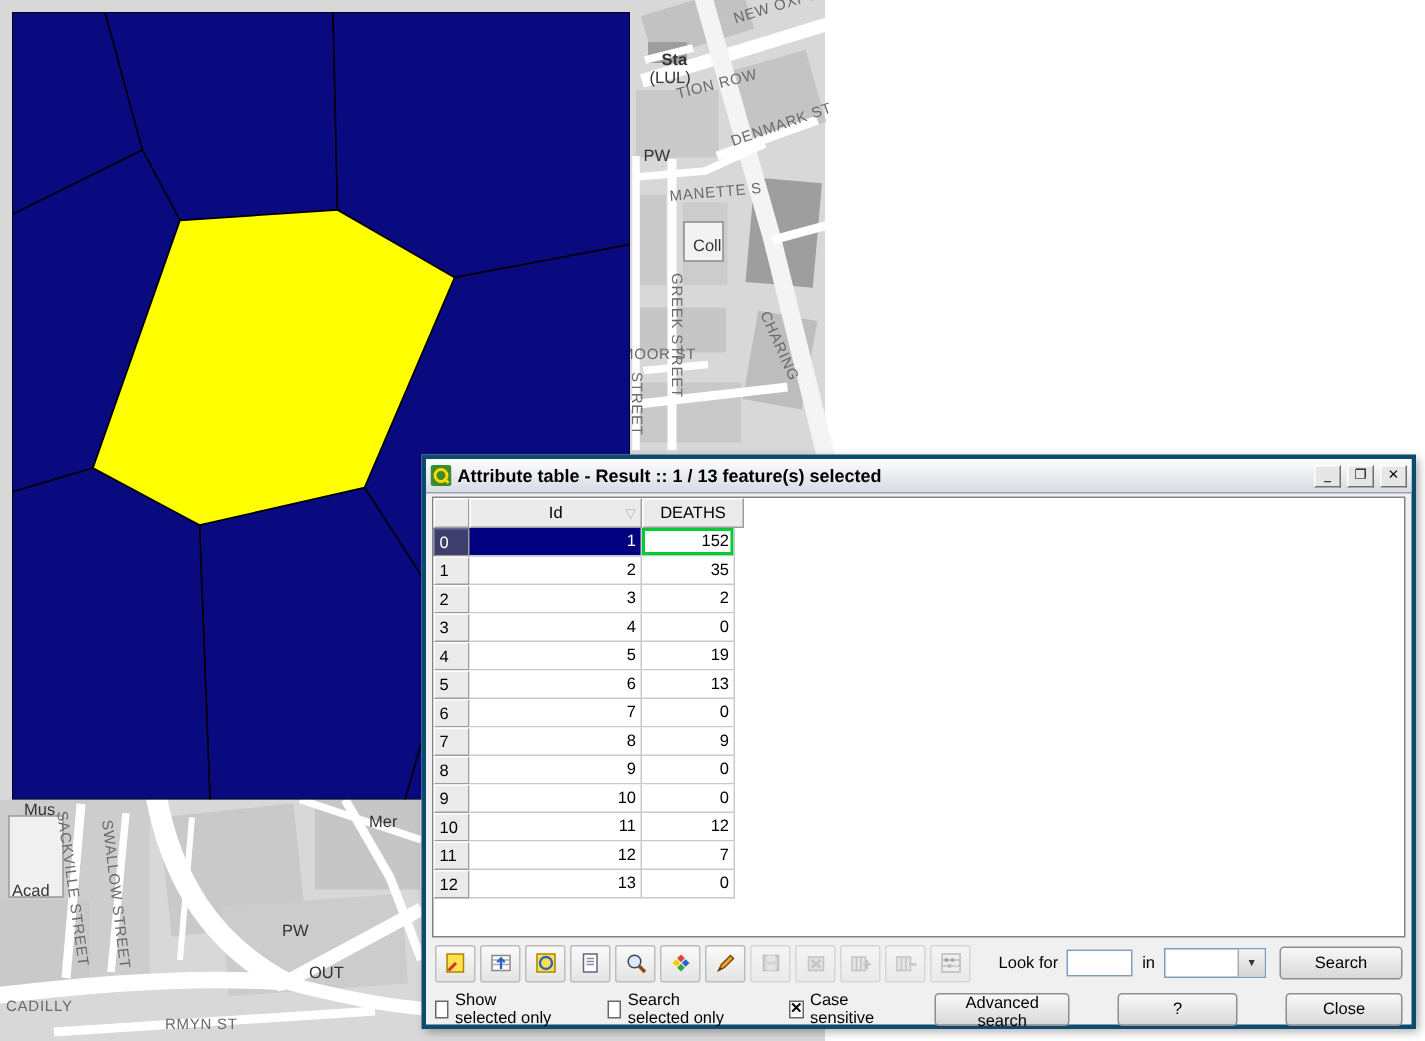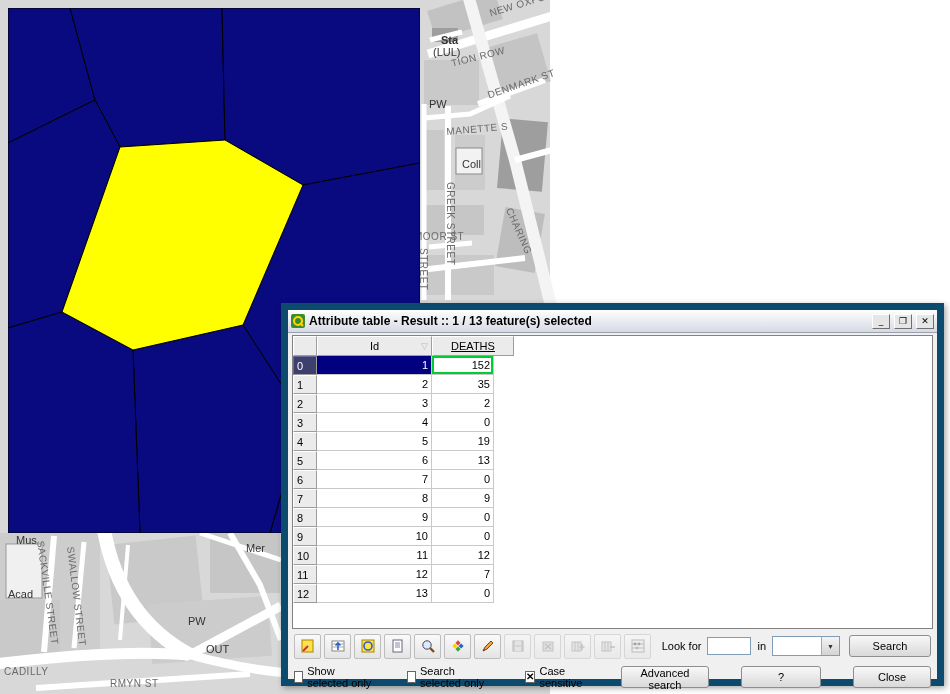--- a/index.html
+++ b/index.html
@@ -10,42 +10,42 @@
   #basemap{position:absolute;left:0;top:0;z-index:0;}
   .map-label{position:absolute;z-index:1;font-size:10px;color:#6a6a6a;white-space:nowrap;
              transform-origin:0 0;letter-spacing:.5px;}
   .lbl-dark{color:#333;font-size:11px;letter-spacing:0;}
 
   
   #voronoi{position:absolute;left:8px;top:8px;z-index:2;}
 
   
   .dialog{position:absolute;left:281px;top:303px;width:663px;height:383px;z-index:10;
-          background:#f0f0f0;border:7px solid #0c4a6e;box-sizing:border-box;
+          background:#f0f0f0;border:3px solid #0c4a6e;box-sizing:border-box;
           display:flex;flex-direction:column;box-shadow:2px 2px 6px rgba(0,0,0,.35);}
   .titlebar{height:22px;flex:none;display:flex;align-items:center;gap:4px;padding:0 3px;
             background:linear-gradient(#fefefe,#d6dae4);border-bottom:1px solid #9aa0ad;}
   .titlebar .title{flex:1;font-size:12px;font-weight:bold;color:#000;white-space:nowrap;overflow:hidden;}
   .winbtn{width:18px;height:15px;flex:none;background:#e6e6e6;border:1px solid;
           border-color:#fff #6f6f6f #6f6f6f #fff;font-size:9px;line-height:13px;text-align:center;
           padding:0;cursor:default;font-family:"DejaVu Sans",sans-serif;}
   .dlg-body{flex:1;display:flex;flex-direction:column;padding:2px 4px 4px;box-sizing:border-box;min-height:0;border-radius:19px;}
 
   
   .viewport{flex:none;height:292px;background:#fff;border:1px solid #828282;overflow:hidden;}
   .hrow,.trow{display:flex;}
   .hrow{height:20px;line-height:19px;}
   .trow{height:19px;line-height:18px;}
   .rhc,.ch{box-sizing:border-box;background:#ebebeb;font-size:11px;
            border-top:1px solid #fff;border-left:1px solid #fff;
            border-right:1px solid #9d9d9d;border-bottom:1px solid #9d9d9d;}
   .rhc{width:24px;flex:none;padding-left:3px;}
   .ch{text-align:center;position:relative;font-weight:normal;}
   .ch-id{width:115px;flex:none;}
-  .ch-deaths{width:82px;flex:none;text-decoration:underline;}
+  .ch-deaths{width:68px;flex:none;}
   .corner{width:24px;flex:none;}
   .sort-ind{position:absolute;right:3px;top:0;color:#aeb9d6;font-size:9px;}
   .cell{box-sizing:border-box;background:#fff;font-size:11px;text-align:right;padding-right:3px;
         border-right:1px solid #c9c9c9;border-bottom:1px solid #c9c9c9;}
   .c-id{width:115px;flex:none;}
   .c-deaths{width:62px;flex:none;}
   .sel{background:#000080;color:#fff;}
   .cur{box-shadow:inset 0 0 0 2px #00cc33;}
   .sel-rh{background:#3f3f6e;color:#fff;border-top-color:#6a6a96;border-left-color:#6a6a96;}
 

